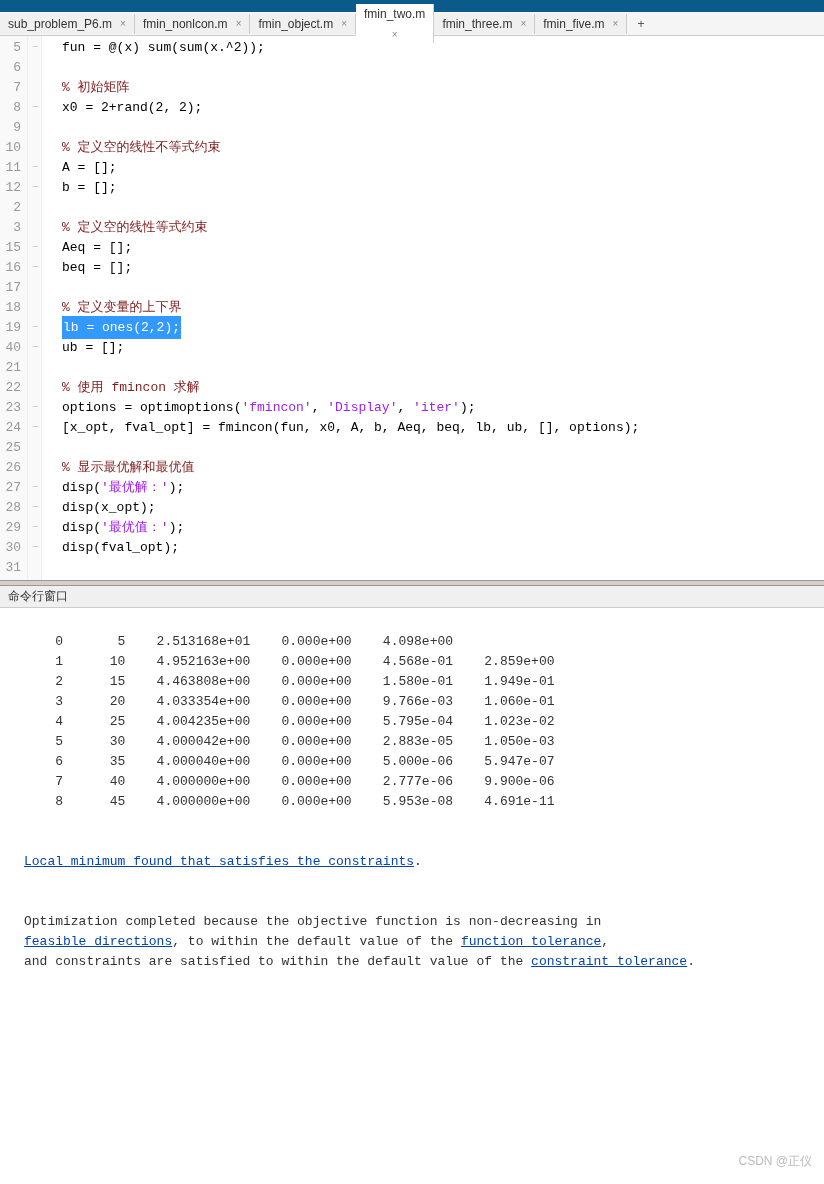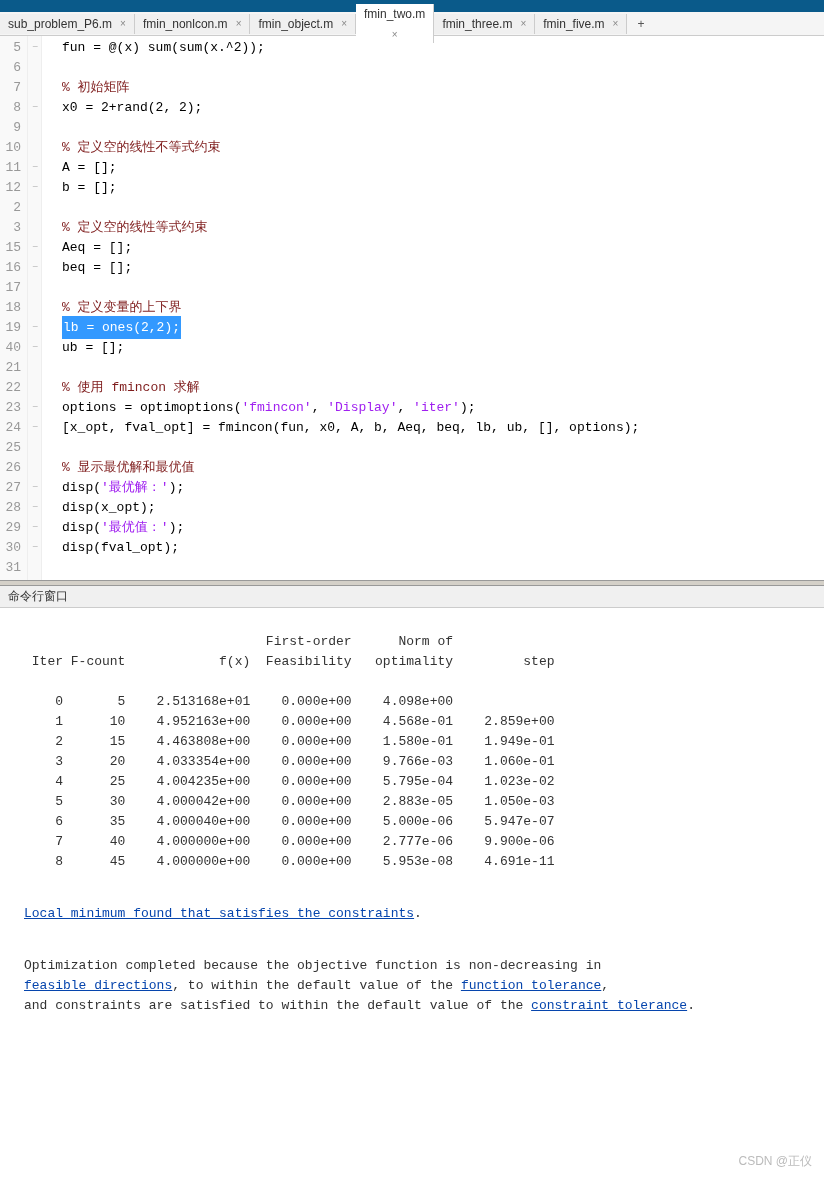--- a/index.html
+++ b/index.html
@@ -16,21 +16,21 @@
 .code { padding:2px 0 2px 20px; flex:1; white-space:pre; }
 .code-line { height:20px; }
 .kw-comment { color:#7f1d1d; }
 .kw-string { color:#a020f0; }
 .selected { background:#3399ff; color:#fff; padding:4px 1px; }
 .splitter { background:#d4d0c8; height:6px; border-top:1px solid #999; border-bottom:1px solid #999; }
 .console-header { background:#f0f0f0; border-bottom:1px solid #ccc; padding:2px 8px; font-size:12px; color:#333; }
 .console { font-family:Consolas,"Courier New",monospace; font-size:13px; padding:4px 20px 4px 24px; white-space:pre; line-height:20px; color:#333; }
 .console a { color:#0645ad; text-decoration:underline; cursor:pointer; }
 .watermark { position:fixed; right:12px; bottom:14px; color:#bbb; font-size:12px; }
-.output-section { margin-top:12px; }
+.output-section { margin-top:20px; }
 </style>
 </head>
 <body>
 
 <div class="titlebar"></div>
 
 <div class="tabs">
   <div class="tab">
       <span>sub_problem_P6.m</span>
       <span class="tab-close">×</span>
@@ -117,22 +117,20 @@
       <div class="code-line">−</div>
       <div class="code-line"></div>
     </div>
   <div class="code" id="code"><div class="code-line">fun = @(x) sum(sum(x.^2));</div><div class="code-line"></div><div class="code-line"><span class="kw-comment">% 初始矩阵</span></div><div class="code-line">x0 = 2+rand(2, 2);</div><div class="code-line"></div><div class="code-line"><span class="kw-comment">% 定义空的线性不等式约束</span></div><div class="code-line">A = [];</div><div class="code-line">b = [];</div><div class="code-line"></div><div class="code-line"><span class="kw-comment">% 定义空的线性等式约束</span></div><div class="code-line">Aeq = [];</div><div class="code-line">beq = [];</div><div class="code-line"></div><div class="code-line"><span class="kw-comment">% 定义变量的上下界</span></div><div class="code-line"><span class="selected">lb = ones(2,2);</span></div><div class="code-line">ub = [];</div><div class="code-line"></div><div class="code-line"><span class="kw-comment">% 使用 </span><span class="kw-comment">fmincon</span><span class="kw-comment"> 求解</span></div><div class="code-line">options = optimoptions(<span class="kw-string">'fmincon'</span>, <span class="kw-string">'Display'</span>, <span class="kw-string">'iter'</span>);</div><div class="code-line">[x_opt, fval_opt] = fmincon(fun, x0, A, b, Aeq, beq, lb, ub, [], options);</div><div class="code-line"></div><div class="code-line"><span class="kw-comment">% 显示最优解和最优值</span></div><div class="code-line">disp(<span class="kw-string">'最优解：'</span>);</div><div class="code-line">disp(x_opt);</div><div class="code-line">disp(<span class="kw-string">'最优值：'</span>);</div><div class="code-line">disp(fval_opt);</div><div class="code-line"></div></div>
 </div>
 
 <div class="splitter"></div>
 <div class="console-header">命令行窗口</div>
 
 <div class="console">
-<div>                               First-order      Norm of
- Iter F-count            f(x)  Feasibility   optimality         step</div>
 <div id="iter-rows"><div>    0       5    2.513168e+01    0.000e+00    4.098e+00</div><div>    1      10    4.952163e+00    0.000e+00    4.568e-01    2.859e+00</div><div>    2      15    4.463808e+00    0.000e+00    1.580e-01    1.949e-01</div><div>    3      20    4.033354e+00    0.000e+00    9.766e-03    1.060e-01</div><div>    4      25    4.004235e+00    0.000e+00    5.795e-04    1.023e-02</div><div>    5      30    4.000042e+00    0.000e+00    2.883e-05    1.050e-03</div><div>    6      35    4.000040e+00    0.000e+00    5.000e-06    5.947e-07</div><div>    7      40    4.000000e+00    0.000e+00    2.777e-06    9.900e-06</div><div>    8      45    4.000000e+00    0.000e+00    5.953e-08    4.691e-11</div></div>
 <div class="output-section"><a>Local minimum found that satisfies the constraints</a><span>.</span></div>
 <div class="output-section"><span>Optimization completed because the objective function is non-decreasing in </span>
 <a>feasible directions</a><span>, to within the default value of the </span><a>function tolerance</a><span>,</span>
 <span>and constraints are satisfied to within the default value of the </span><a>constraint tolerance</a><span>.</span></div>
 
 </div>
 
 <div class="watermark">CSDN @正仪</div>
 

